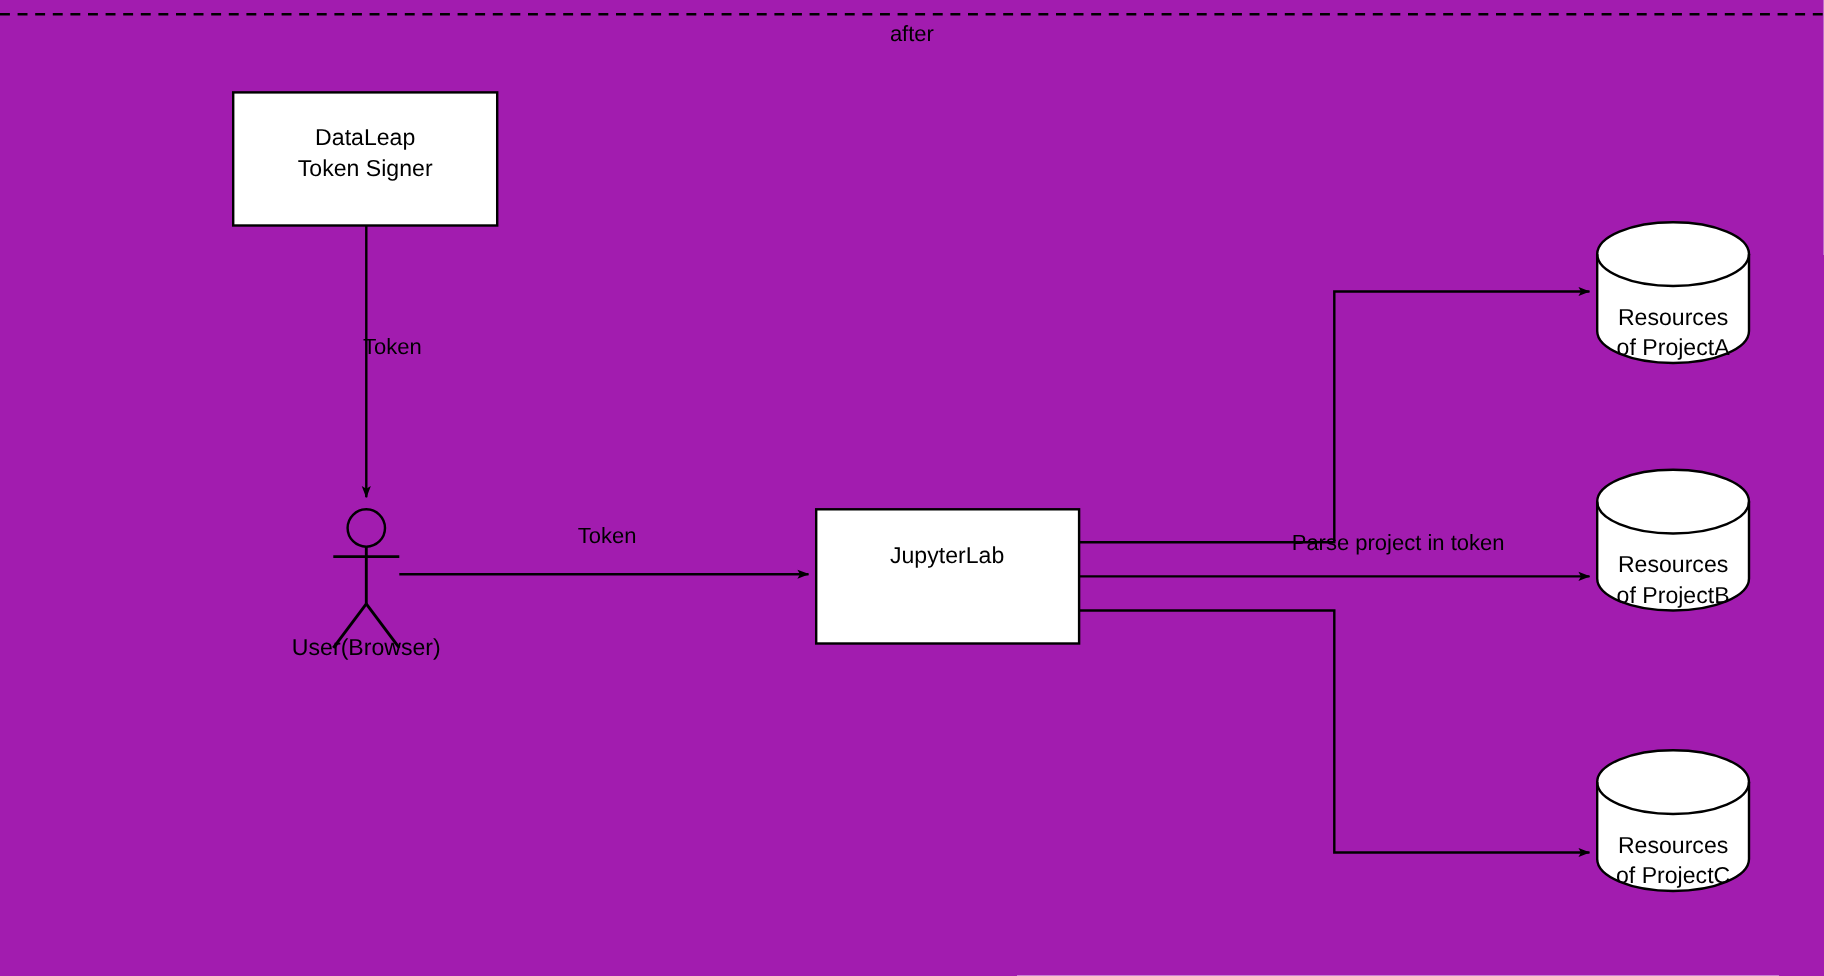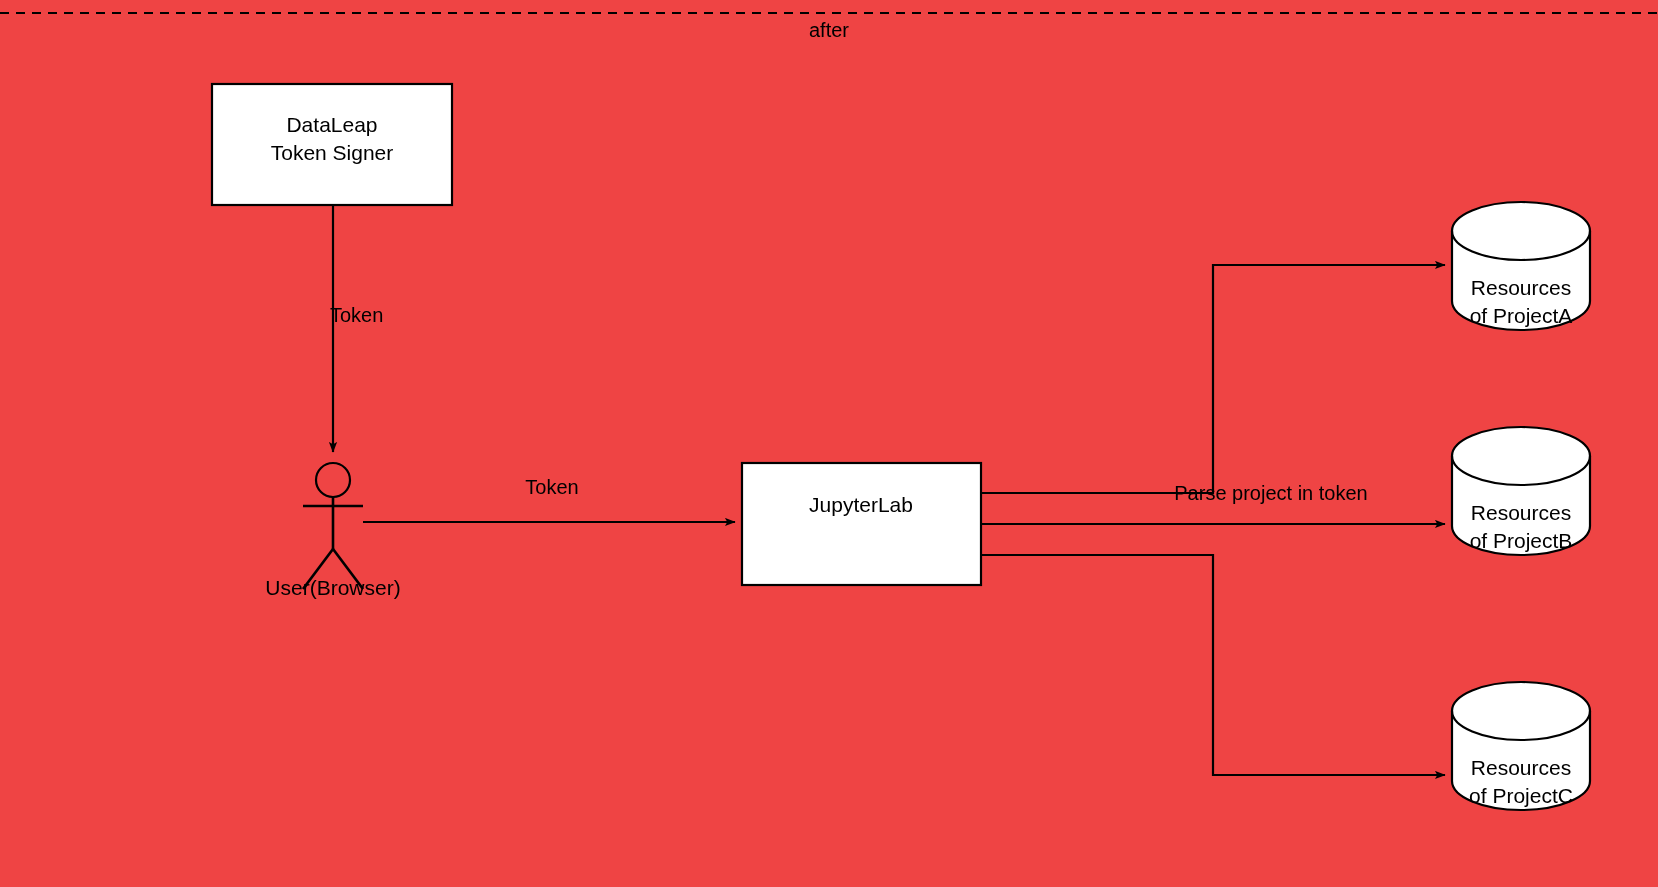--- a/index.html
+++ b/index.html
@@ -9,21 +9,21 @@
     background: #ffffff;
   }
   body {
     font-family: "Liberation Sans", sans-serif;
     -webkit-font-smoothing: antialiased;
   }
   #canvas {
     position: relative;
     width: 1658px;
     height: 887px;
-    background: #ef4444;
+    background: #a21caf;
     overflow: hidden;
   }
   #diagram-svg {
     position: absolute;
     left: 0;
     top: 0;
     width: 1658px;
     height: 887px;
   }
   .node-label,

